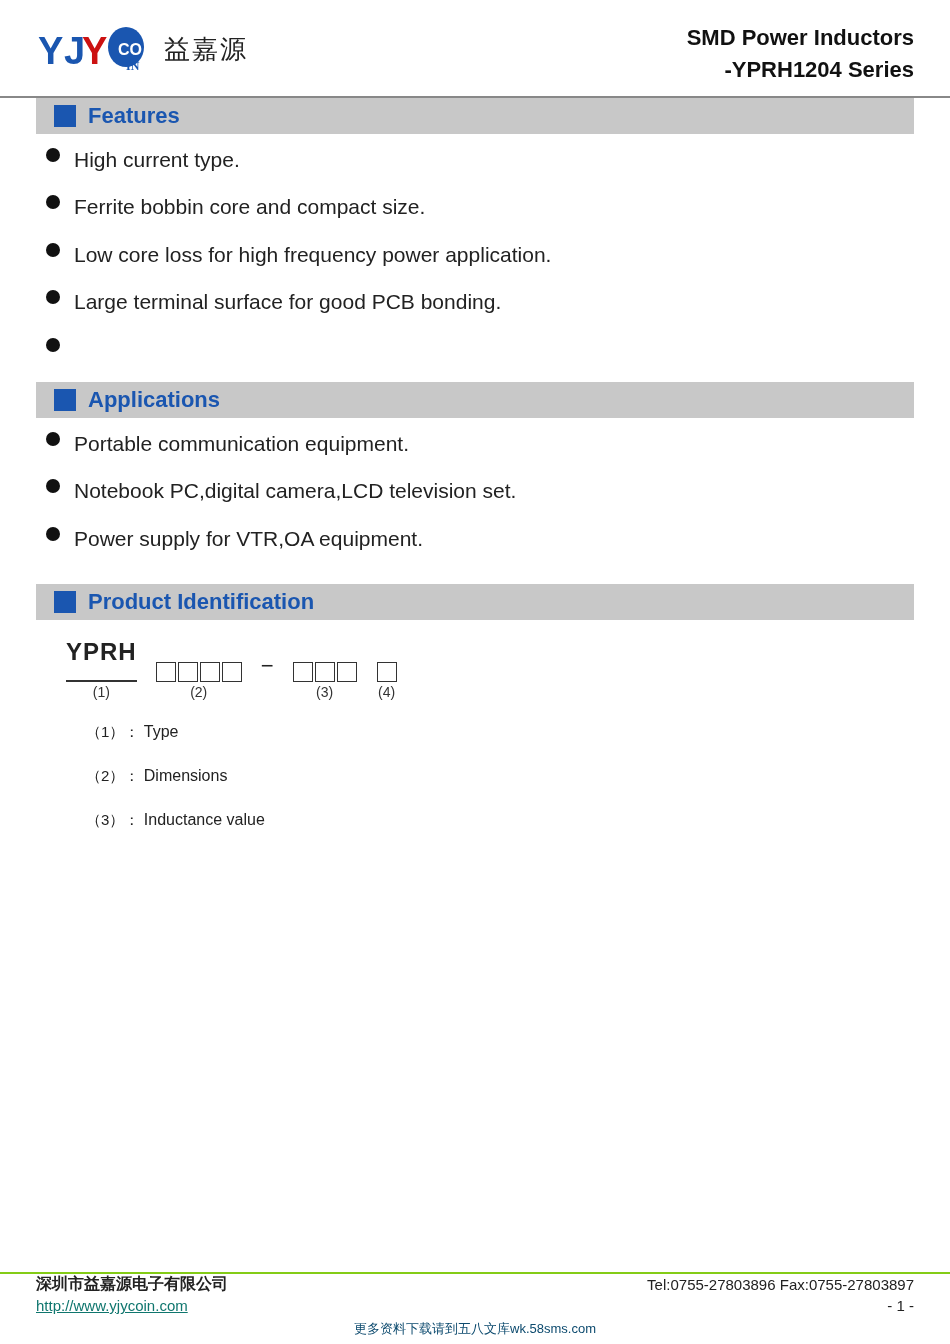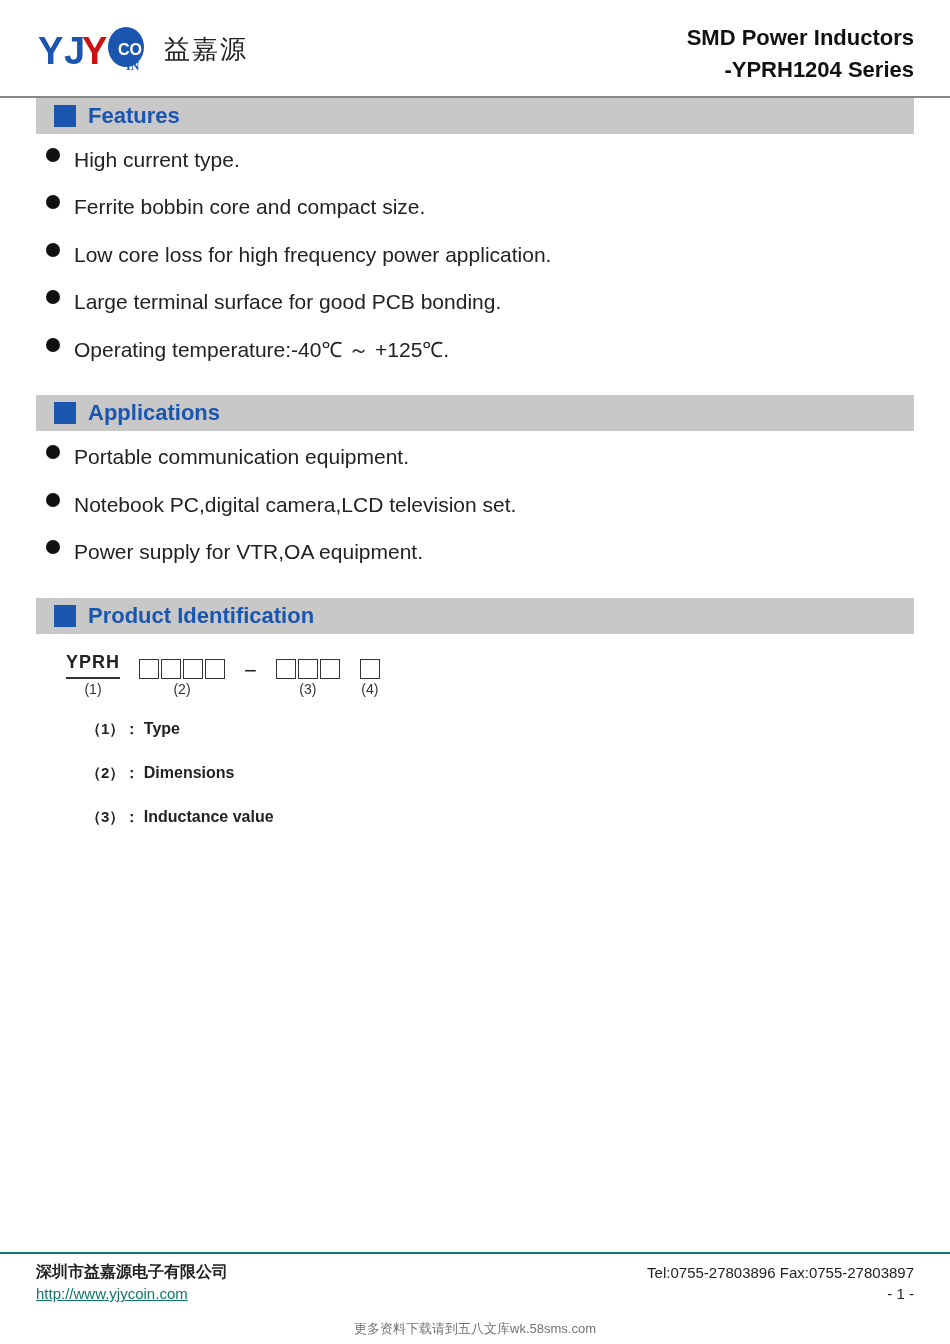--- a/index.html
+++ b/index.html
@@ -144,56 +144,55 @@
       margin: 0 1px;
     }
 
     .code-label {
       font-size: 14px;
       color: #333;
       margin-top: 2px;
     }
 
     .code-yprh {
-      font-size: 18px;
+      font-size: 24px;
       font-weight: bold;
       border-bottom: 2px solid #333;
-      padding-bottom: 4px;
+      padding-bottom: 14px;
       letter-spacing: 1px;
     }
 
     .code-dash {
       font-size: 22px;
       margin-bottom: 6px;
       align-self: center;
     }
 
     .definitions {
       margin-top: 20px;
       padding-left: 30px;
-      font-weight: bold;
     }
 
     .def-item {
       font-size: 16px;
       margin-bottom: 20px;
       color: #222;
       line-height: 1.5;
     }
 
     .def-num {
       font-size: 15px;
     }
 
     
     .footer {
-      border-top: 2px solid #0f766e;
+      border-top: 2px solid #84cc16;
       display: flex;
       flex-direction: column;
-      padding: 8px 36px 2px 36px;
+      padding: 0 36px 2px 36px;
       margin-top: auto;
       justify-content: center;
     }
 
     .footer-row1 {
       display: flex;
       justify-content: space-between;
       align-items: center;
     }
 
@@ -222,22 +221,22 @@
     }
 
     .footer-page {
       font-size: 15px;
       color: #222;
     }
 
     .footer-bottom {
       text-align: center;
       font-size: 13px;
-      color: #737373;
-      margin-top: 18px;
+      color: #0c4a6e;
+      margin-top: 6px;
       padding-bottom: 4px;
     }
 
     
     .logo-combined {
       display: flex;
       align-items: center;
       gap: 8px;
     }
   </style>
@@ -291,21 +290,20 @@
         <li>
           <span class="bullet-dot"></span>
           <span>Low core loss for high frequency power application.</span>
         </li>
         <li>
           <span class="bullet-dot"></span>
           <span>Large terminal surface for good PCB bonding.</span>
         </li>
         <li>
           <span class="bullet-dot"></span>
-          <span>Operating temperature:-40℃ ～ +125℃.</span>
         </li>
       </ul>
     </div>
 
     <div class="section-wrapper">
       <div class="section-bar">
         <span class="section-bar-square"></span>
         <span class="section-bar-title">Applications</span>
       </div>
       <ul class="bullet-list">

